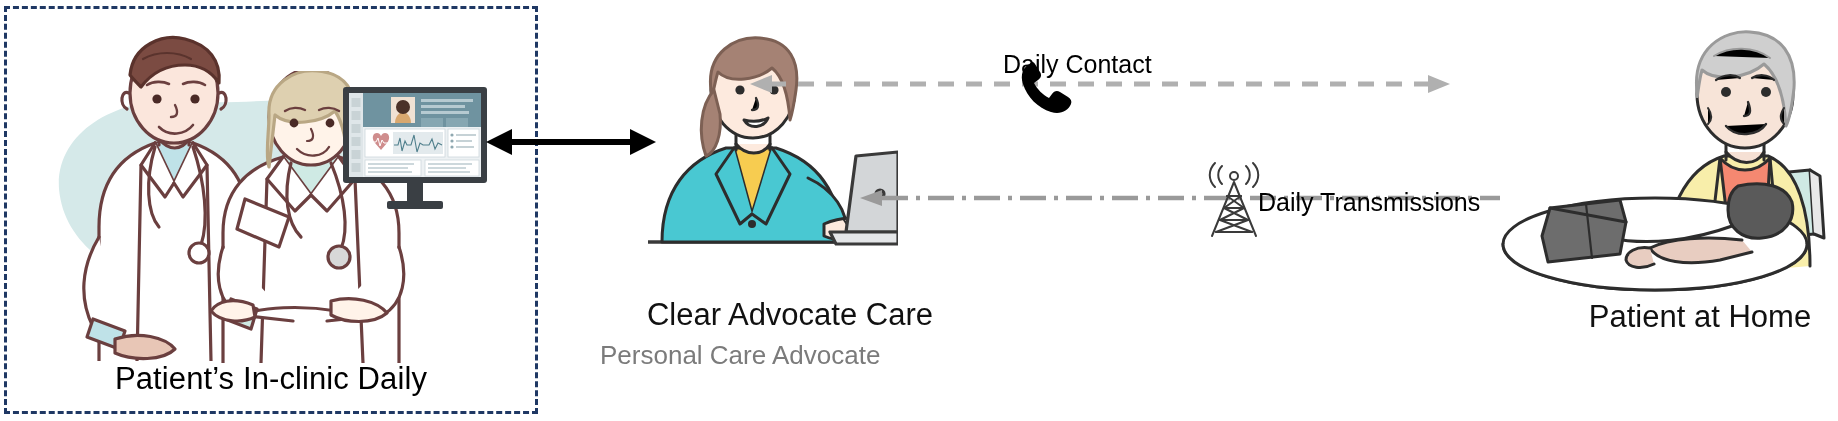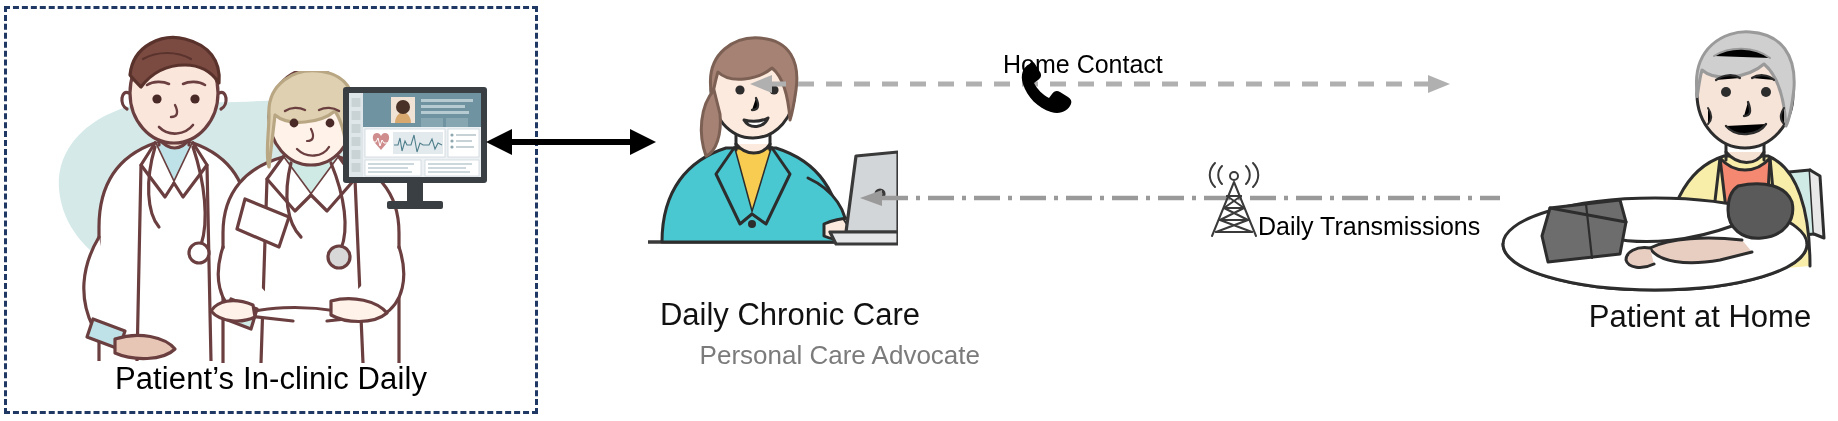--- a/index.html
+++ b/index.html
@@ -23,36 +23,36 @@
     position:absolute;left:0;right:0;bottom:14px;
     text-align:center;
     font-size:31px;color:#000;letter-spacing:.1px;
   }
 
   
   .blob{position:absolute;left:30px;top:62px;width:360px;height:230px;}
 
   
   .cap-main{font-size:31px;color:#111;text-align:center;white-space:nowrap;}
-  .cap-sub{font-size:26px;color:#7b7b7b;text-align:right;white-space:nowrap;}
+  .cap-sub{font-size:26px;color:#7b7b7b;text-align:left;white-space:nowrap;}
 
   #advocate-caption{position:absolute;left:600px;top:294px;width:380px;}
   #advocate-caption .cap-main{line-height:42px;}
   #advocate-caption .cap-sub{line-height:38px;}
 
   #home-caption{position:absolute;left:1530px;top:296px;width:340px;}
   #home-caption .cap-main{line-height:42px;}
 
   
   #phone-label{
     position:absolute;left:1003px;top:50px;
     font-size:25px;color:#000;white-space:nowrap;
   }
   #transmission-label{
-    position:absolute;left:1258px;top:212px;
+    position:absolute;left:1258px;top:188px;
     font-size:25px;color:#000;white-space:nowrap;
   }
 
   svg{display:block;}
   .abs{position:absolute;}
 </style>
 </head>
 <body>
 
 <div id="stage">
@@ -252,31 +252,31 @@
     </g>
 
     <g stroke="#3a3a3a" stroke-width="3.2" stroke-linejoin="round">
       <path d="M208 128 L250 124 L250 204 L198 204 Z" fill="#d3d6d8"></path>
       <path d="M182 204 L250 204 L250 216 L188 216 Z" fill="#e4e6e8"></path>
       <circle cx="232" cy="166" r="4" fill="none"></circle>
     </g>
   </svg>
 
   <div id="advocate-caption">
-    <div class="cap-main">Daily Chronic Care</div>
+    <div class="cap-main">Clear Advocate Care</div>
     <div class="cap-sub">Personal Care Advocate</div>
   </div>
 
   <svg class="abs" style="left:750px;top:72px;width:700px;height:24px;" viewBox="0 0 700 24">
     <line x1="20" y1="12" x2="680" y2="12" stroke="#b0b0b0" stroke-width="5" stroke-dasharray="16 12"></line>
     <polygon points="0,12 22,3 22,21" fill="#b0b0b0"></polygon>
     <polygon points="700,12 678,3 678,21" fill="#b0b0b0"></polygon>
   </svg>
 
-  <div id="phone-label">Home Contact</div>
+  <div id="phone-label">Daily Contact</div>
 
   <svg class="abs" style="left:1016px;top:58px;width:58px;height:58px;" viewBox="0 0 58 58">
     <path d="M13.5 6 C7 9 4 17 7 26 C11 39 22 50 35 54 C44 57 52 53 55 46
              C56 43 55 41 52 39 L44 34 C41 32 38 33 36 36 L33 40
              C27 37 21 31 18 25 L22 22 C25 20 26 17 24 14 L19 6
              C17 3 15 4 13.5 6 Z" fill="#000000"></path>
   </svg>
 
   <svg class="abs" style="left:860px;top:187px;width:640px;height:22px;" viewBox="0 0 640 22">
     <line x1="22" y1="11" x2="640" y2="11" stroke="#9a9a9a" stroke-width="4.5" stroke-dasharray="26 8 4 8"></line>

